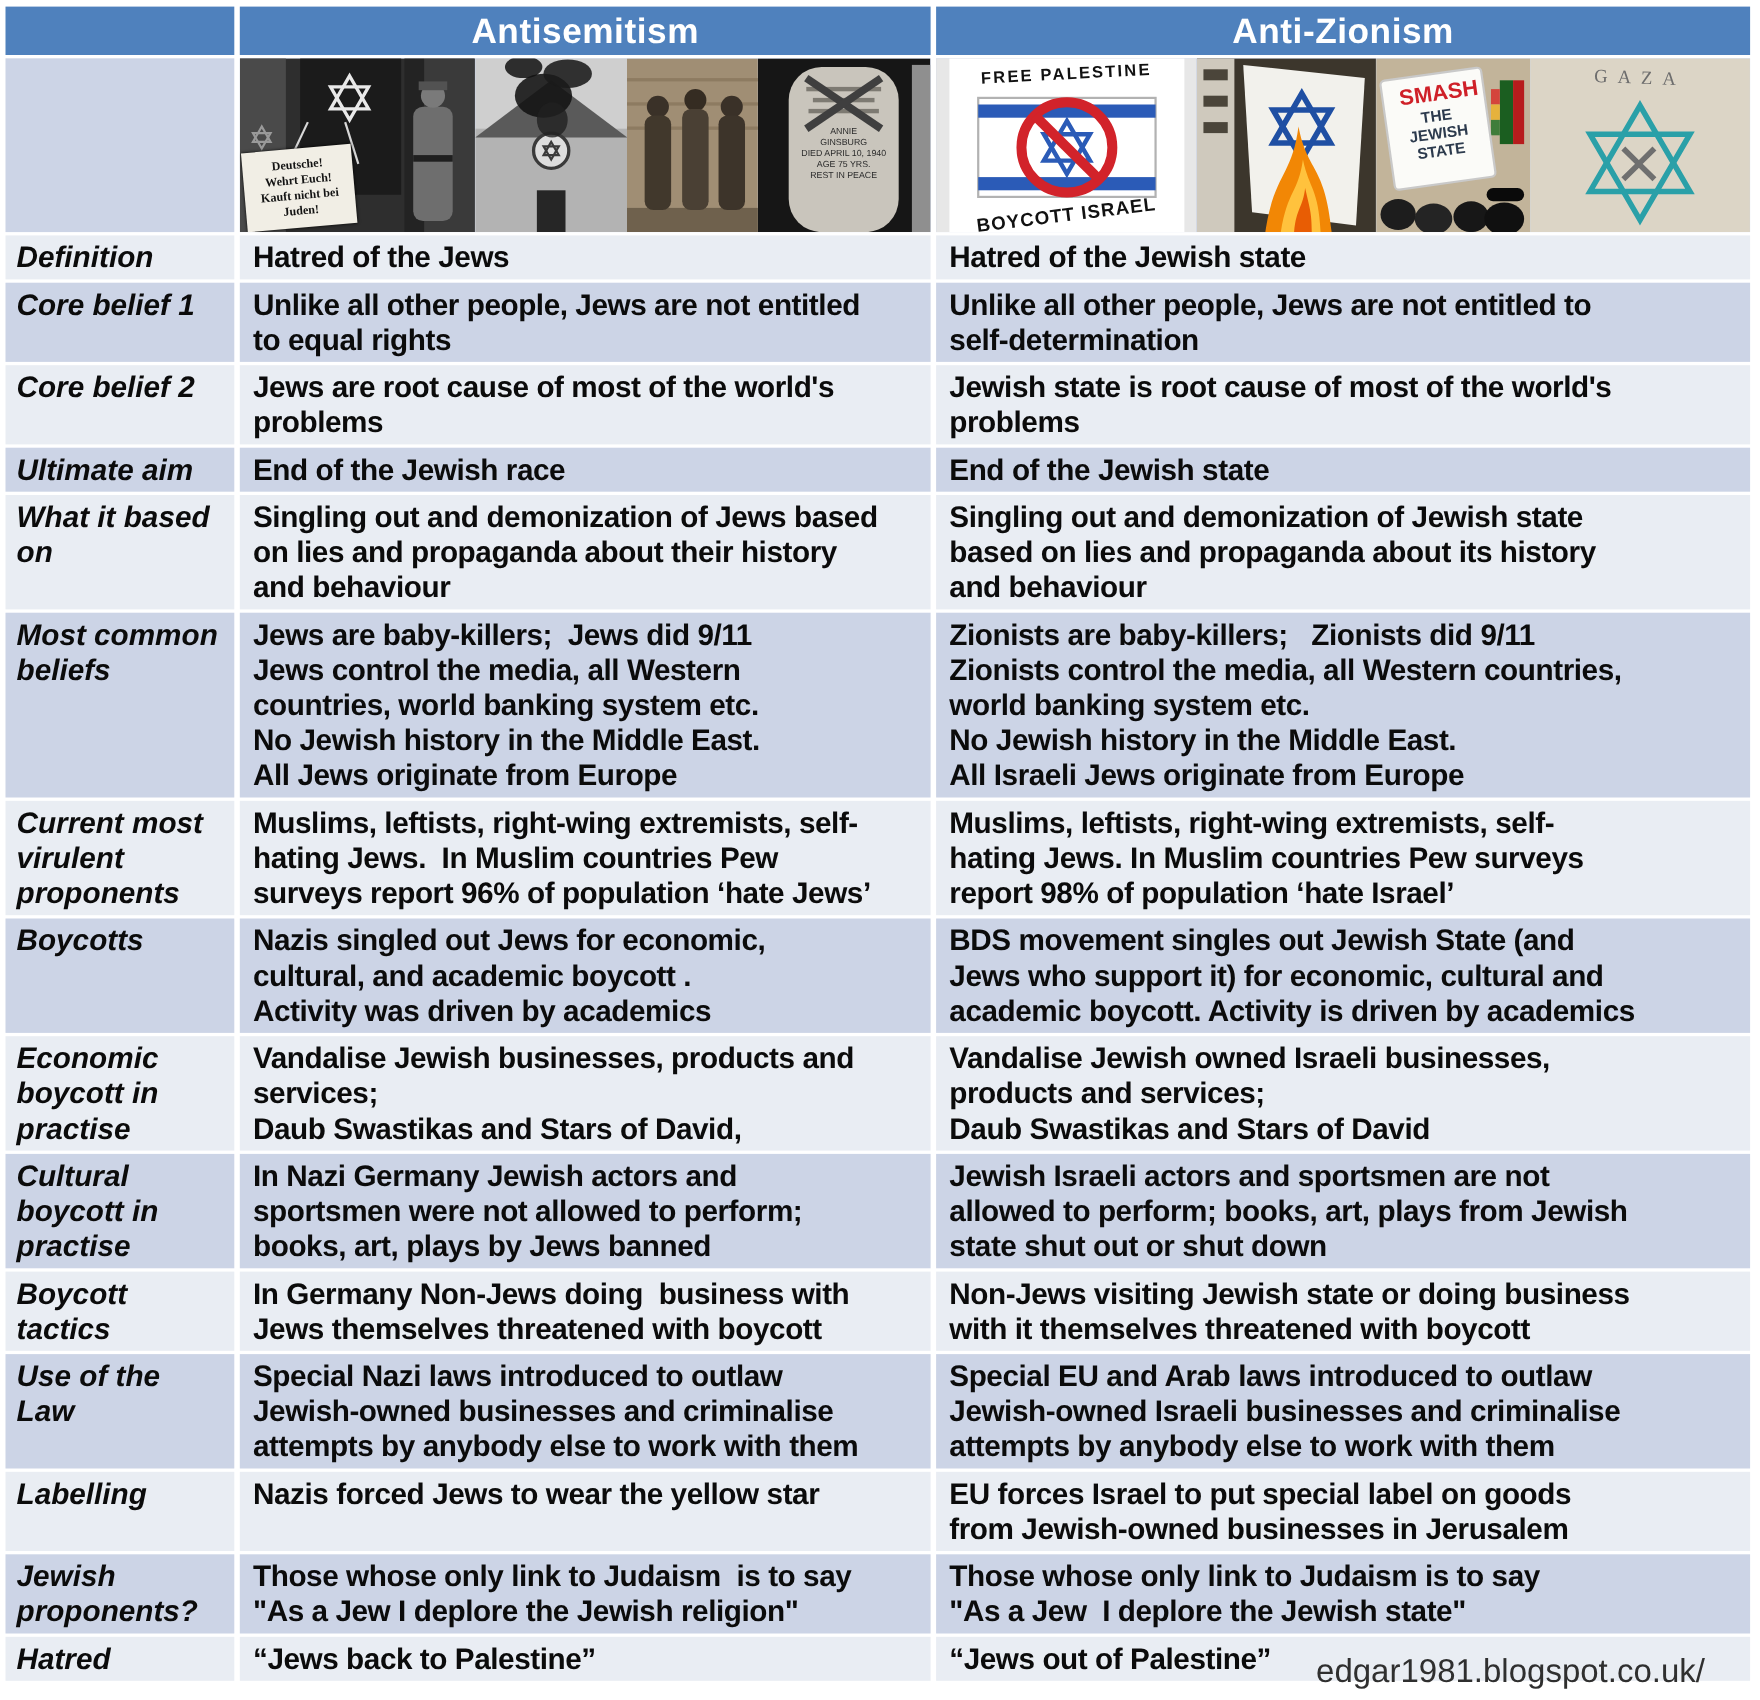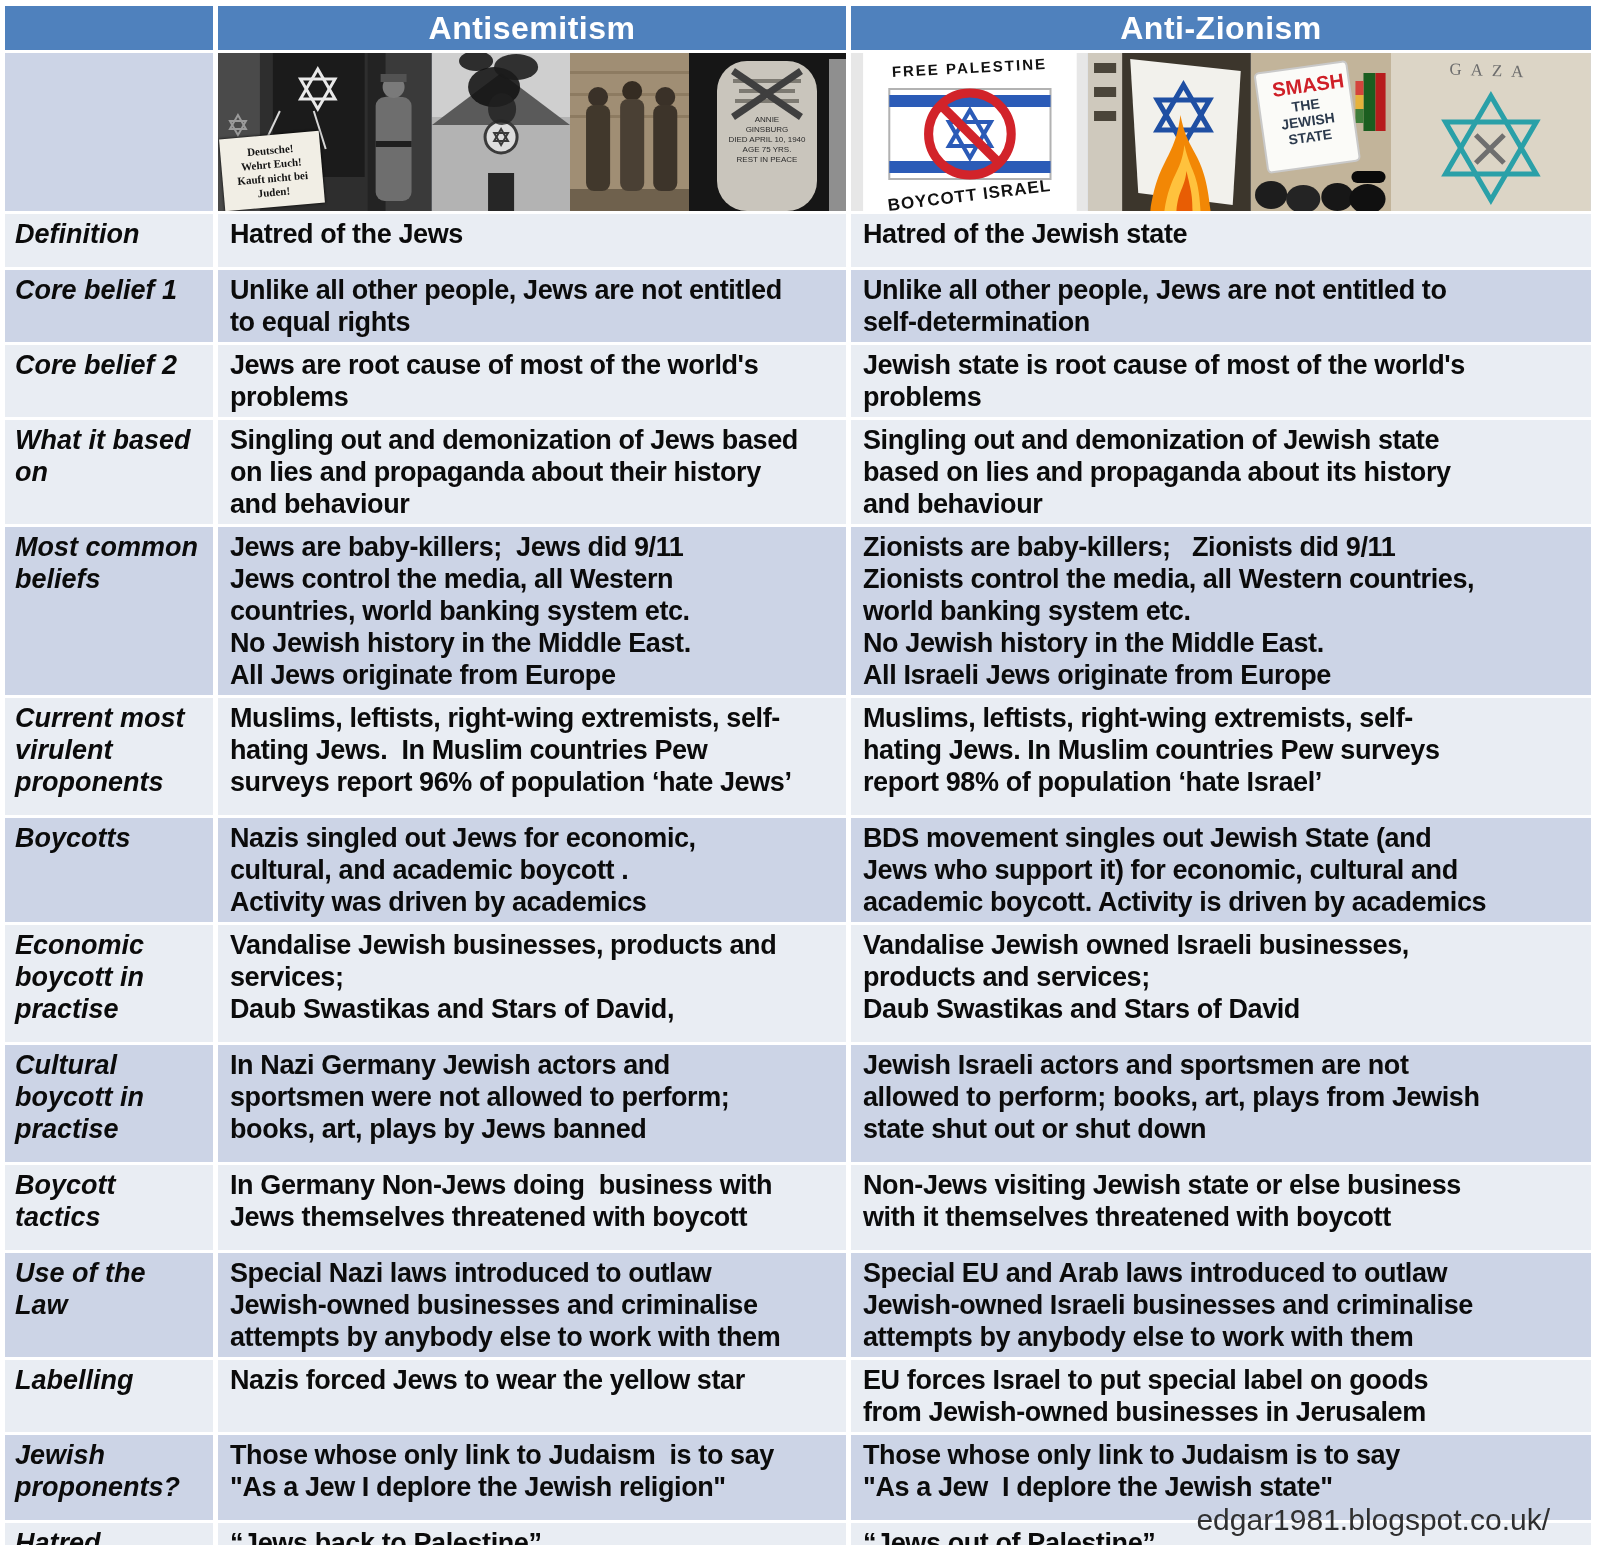--- a/index.html
+++ b/index.html
@@ -5,21 +5,21 @@
   html,body{margin:0;padding:0;background:#ffffff;}
   .page{position:relative;width:1600px;height:1545px;overflow:hidden;
         font-family:"Liberation Sans","DejaVu Sans",sans-serif;background:#fff;}
   table.cmp{border-collapse:separate;border-spacing:5px 3px;width:1596px;table-layout:fixed;margin-top:3px;}
   td{vertical-align:top;overflow:hidden;}
   .hcell{background:#4f81bd;height:42px;color:#ffffff;font-size:32px;font-weight:bold;
          text-align:center;vertical-align:middle;letter-spacing:.5px;}
   .band-l td{background:#e9edf3;}
   .band-d td{background:#ccd4e6;}
   .lbl{font-weight:bold;font-style:italic;font-size:27px;line-height:32px;
-       padding:4px 4px 17px 10px;white-space:pre-wrap;color:#0b0b0b;}
+       padding:4px 4px 4px 10px;white-space:pre-wrap;color:#0b0b0b;}
   .txt{font-weight:bold;font-size:27px;line-height:32px;letter-spacing:-0.4px;
        padding:4px 2px 4px 12px;white-space:pre-wrap;color:#0b0b0b;}
   .photocell{padding:0;}
   .collage{display:flex;height:158px;width:100%;}
   .photo{position:relative;height:100%;overflow:hidden;}
   .photo svg{display:block;width:100%;height:100%;}
   
   .pL1{width:34%;} .pL2{width:22%;} .pL3{width:19%;} .pL4{width:25%;}
   
   .pR1{width:32%;} .pR2{width:22%;} .pR3{width:19%;} .pR4{width:27%;}
@@ -210,20 +210,25 @@
       <td class="txt">Unlike all other people, Jews are not entitled to
 self-determination</td>
     </tr>
     <tr class="band-l">
       <td class="lbl">Core belief 2</td>
       <td class="txt">Jews are root cause of most of the world's
 problems</td>
       <td class="txt">Jewish state is root cause of most of the world's
 problems</td>
     </tr>
+    <tr class="band-d">
+      <td class="lbl">Ultimate aim</td>
+      <td class="txt">End of the Jewish race</td>
+      <td class="txt">End of the Jewish state</td>
+    </tr>
     <tr class="band-l">
       <td class="lbl">What it based
 on</td>
       <td class="txt">Singling out and demonization of Jews based
 on lies and propaganda about their history
 and behaviour</td>
       <td class="txt">Singling out and demonization of Jewish state
 based on lies and propaganda about its history
 and behaviour</td>
     </tr>
@@ -281,21 +286,21 @@
 books, art, plays by Jews banned</td>
       <td class="txt">Jewish Israeli actors and sportsmen are not
 allowed to perform; books, art, plays from Jewish
 state shut out or shut down</td>
     </tr>
     <tr class="band-l">
       <td class="lbl">Boycott
 tactics</td>
       <td class="txt">In Germany Non-Jews doing  business with
 Jews themselves threatened with boycott</td>
-      <td class="txt">Non-Jews visiting Jewish state or else business
+      <td class="txt">Non-Jews visiting Jewish state or doing business
 with it themselves threatened with boycott</td>
     </tr>
     <tr class="band-d">
       <td class="lbl">Use of the
 Law</td>
       <td class="txt">Special Nazi laws introduced to outlaw
 Jewish-owned businesses and criminalise
 attempts by anybody else to work with them</td>
       <td class="txt">Special EU and Arab laws introduced to outlaw
 Jewish-owned Israeli businesses and criminalise

